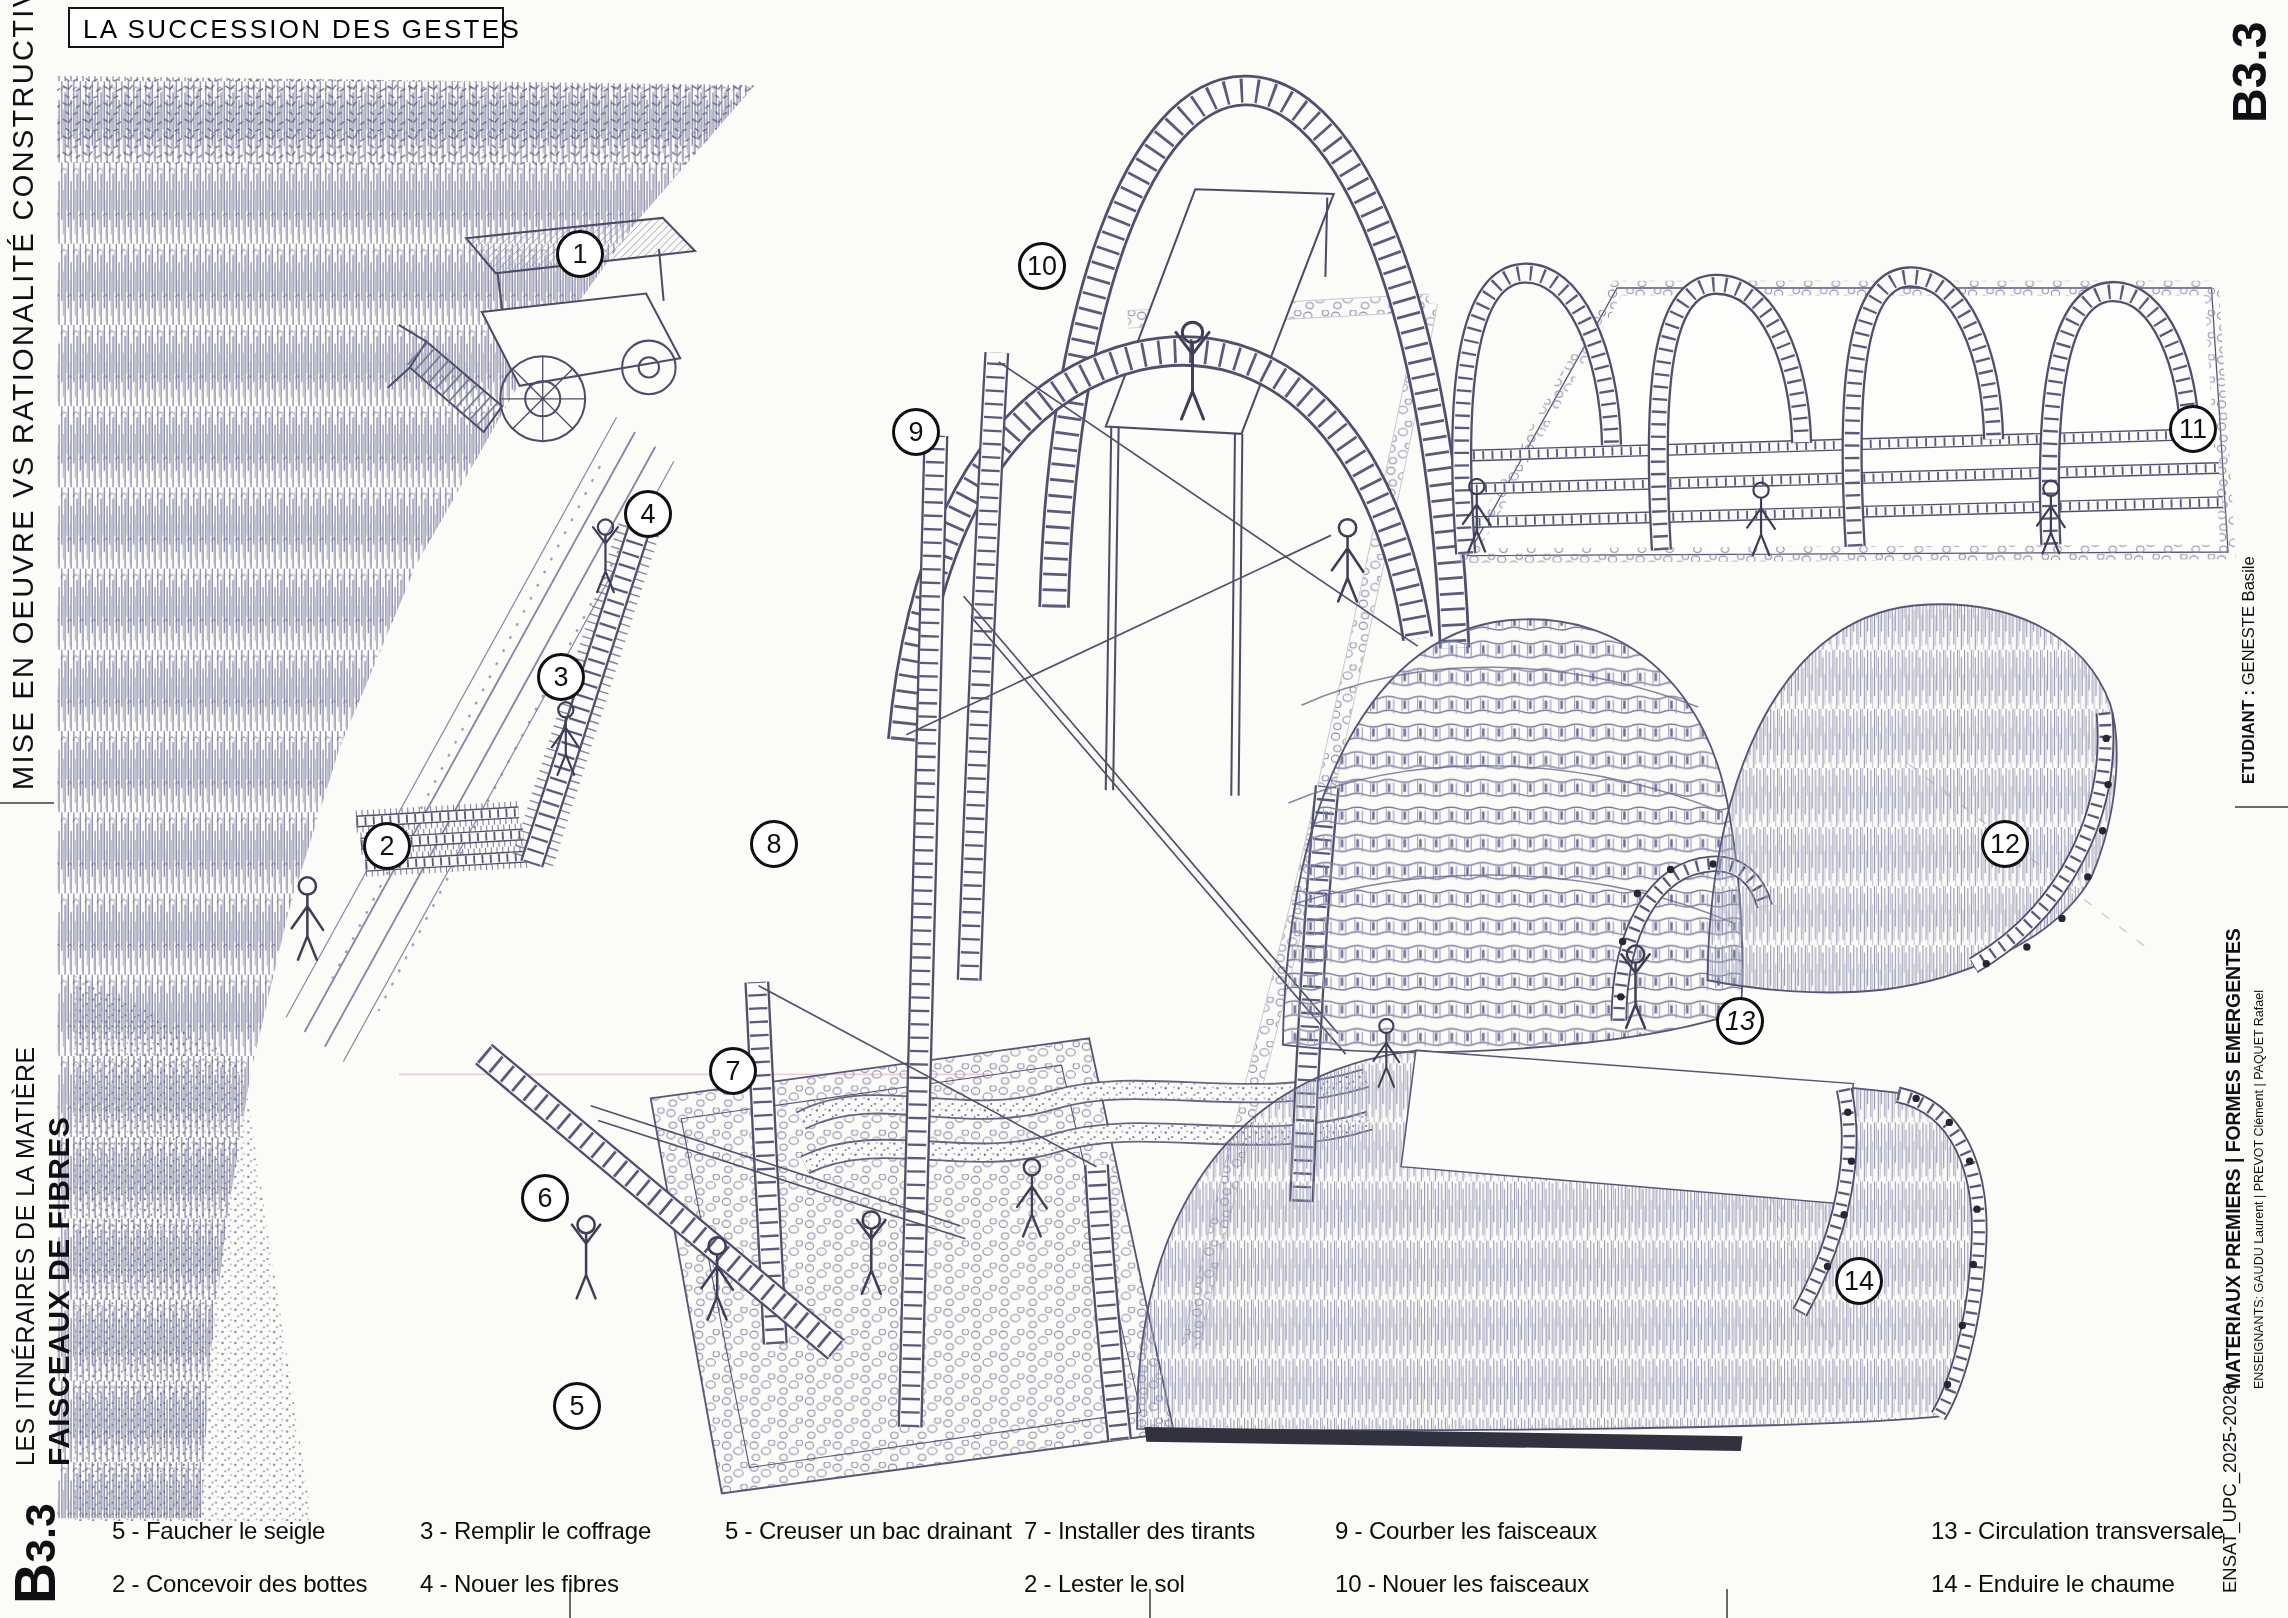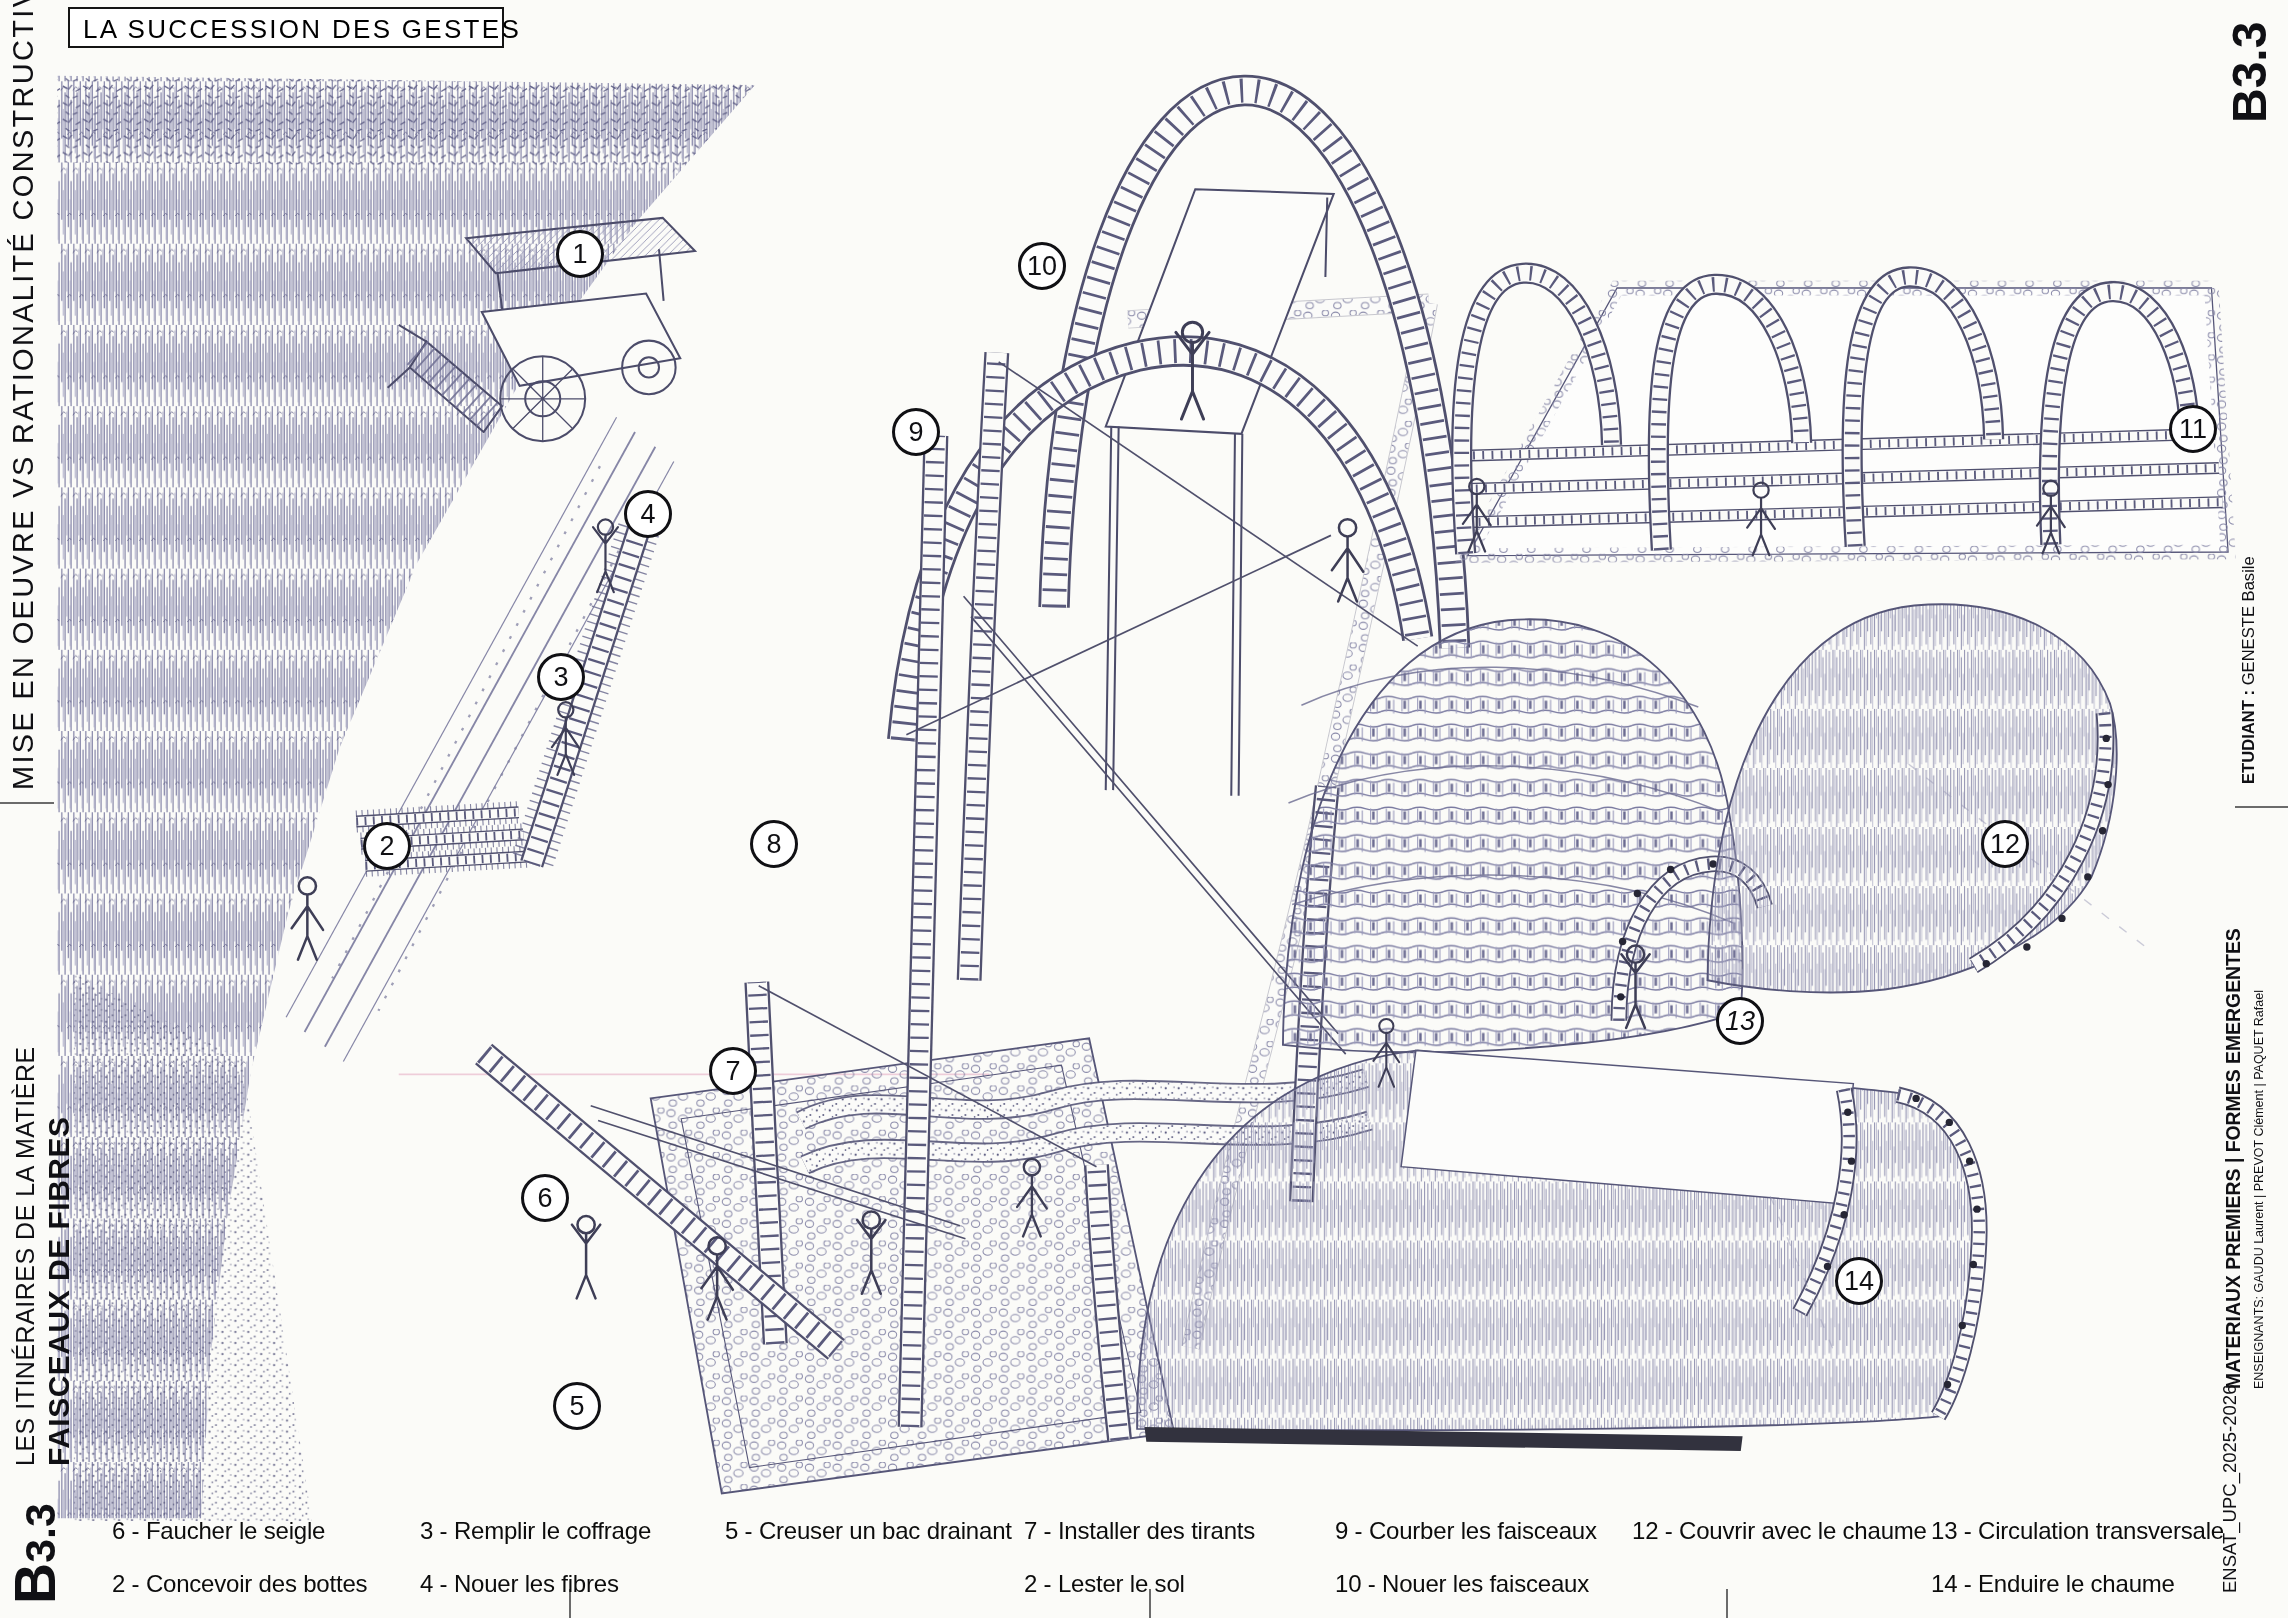--- a/index.html
+++ b/index.html
@@ -367,38 +367,37 @@
 <div class="marker" style="left:709px;top:1047px;">7</div>
 <div class="marker" style="left:750px;top:820px;">8</div>
 <div class="marker" style="left:892px;top:408px;">9</div>
 <div class="marker" style="left:1018px;top:242px;">10</div>
 <div class="marker" style="left:2169px;top:405px;">11</div>
 <div class="marker" style="left:1981px;top:820px;">12</div>
 <div class="marker" style="left:1716px;top:997px;font-style:italic;">13</div>
 <div class="marker" style="left:1797px;top:1257px;margin-left:38px;">14</div>
 
 <div class="capcol" style="left:112px;">
-  <div>6 - Faucher le seigle</div>
+  <div>5 - Faucher le seigle</div>
   <div>2 - Concevoir des bottes</div>
 </div>
 <div class="capcol" style="left:420px;">
   <div>3 - Remplir le coffrage</div>
   <div>4 - Nouer les fibres</div>
 </div>
 <div class="capcol" style="left:725px;">
   <div>5 - Creuser un bac drainant</div>
 </div>
 <div class="capcol" style="left:1024px;">
   <div>7 - Installer des tirants</div>
   <div>2 - Lester le sol</div>
 </div>
 <div class="capcol" style="left:1335px;">
   <div>9 - Courber les faisceaux</div>
   <div>10 - Nouer les faisceaux</div>
 </div>
 <div class="capcol" style="left:1632px;">
-  <div>12 - Couvrir avec le chaume</div>
 </div>
 <div class="capcol" style="left:1931px;">
   <div>13 - Circulation transversale</div>
   <div>14 - Enduire le chaume</div>
 </div>
 
 
 </body></html>

